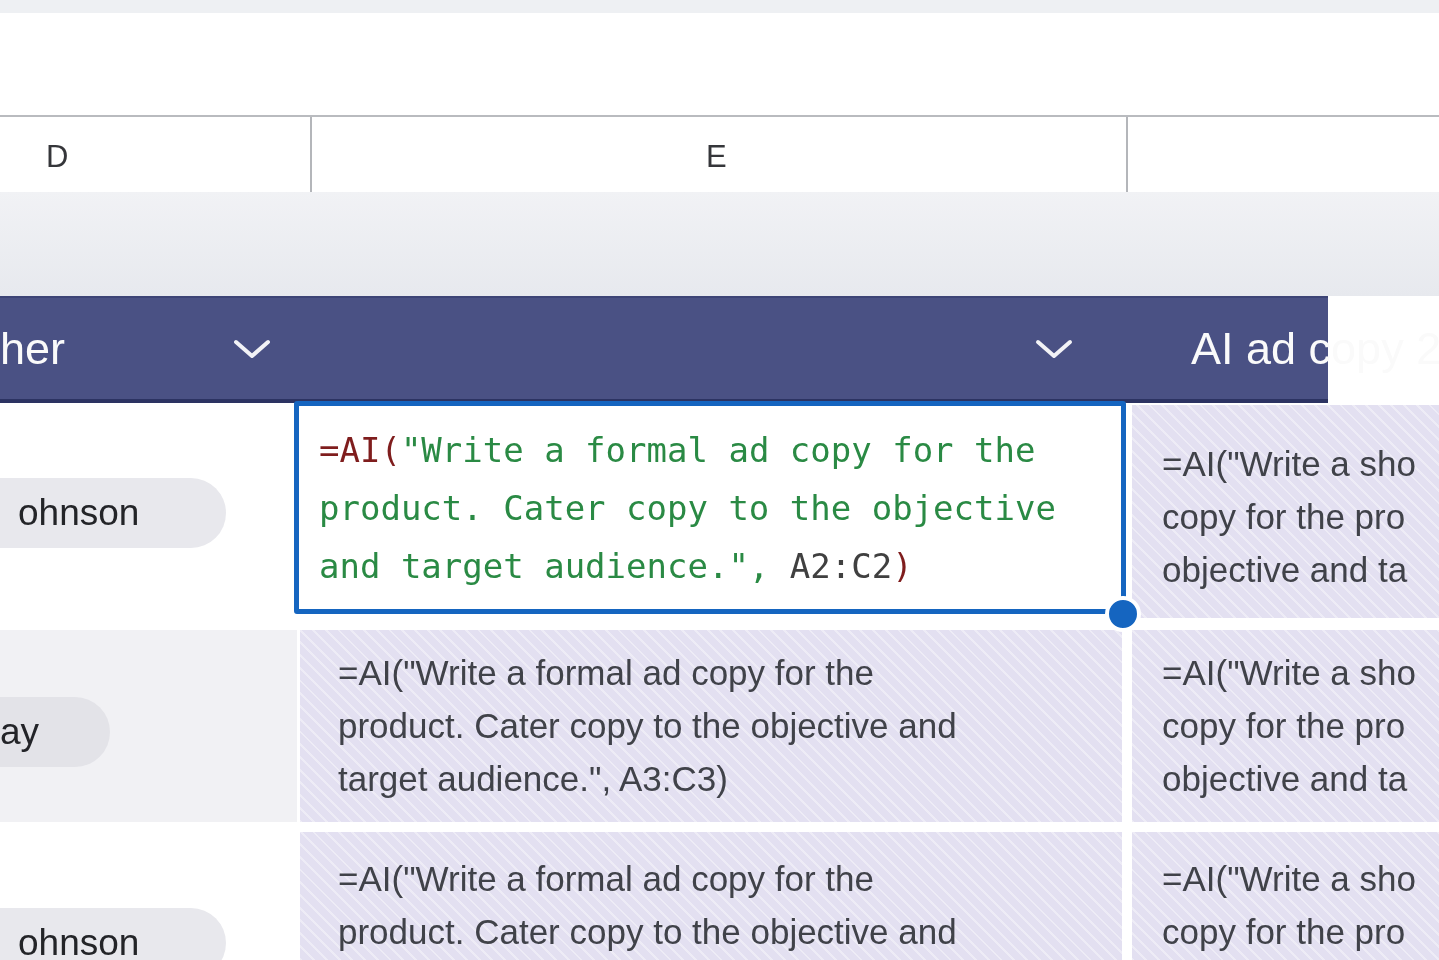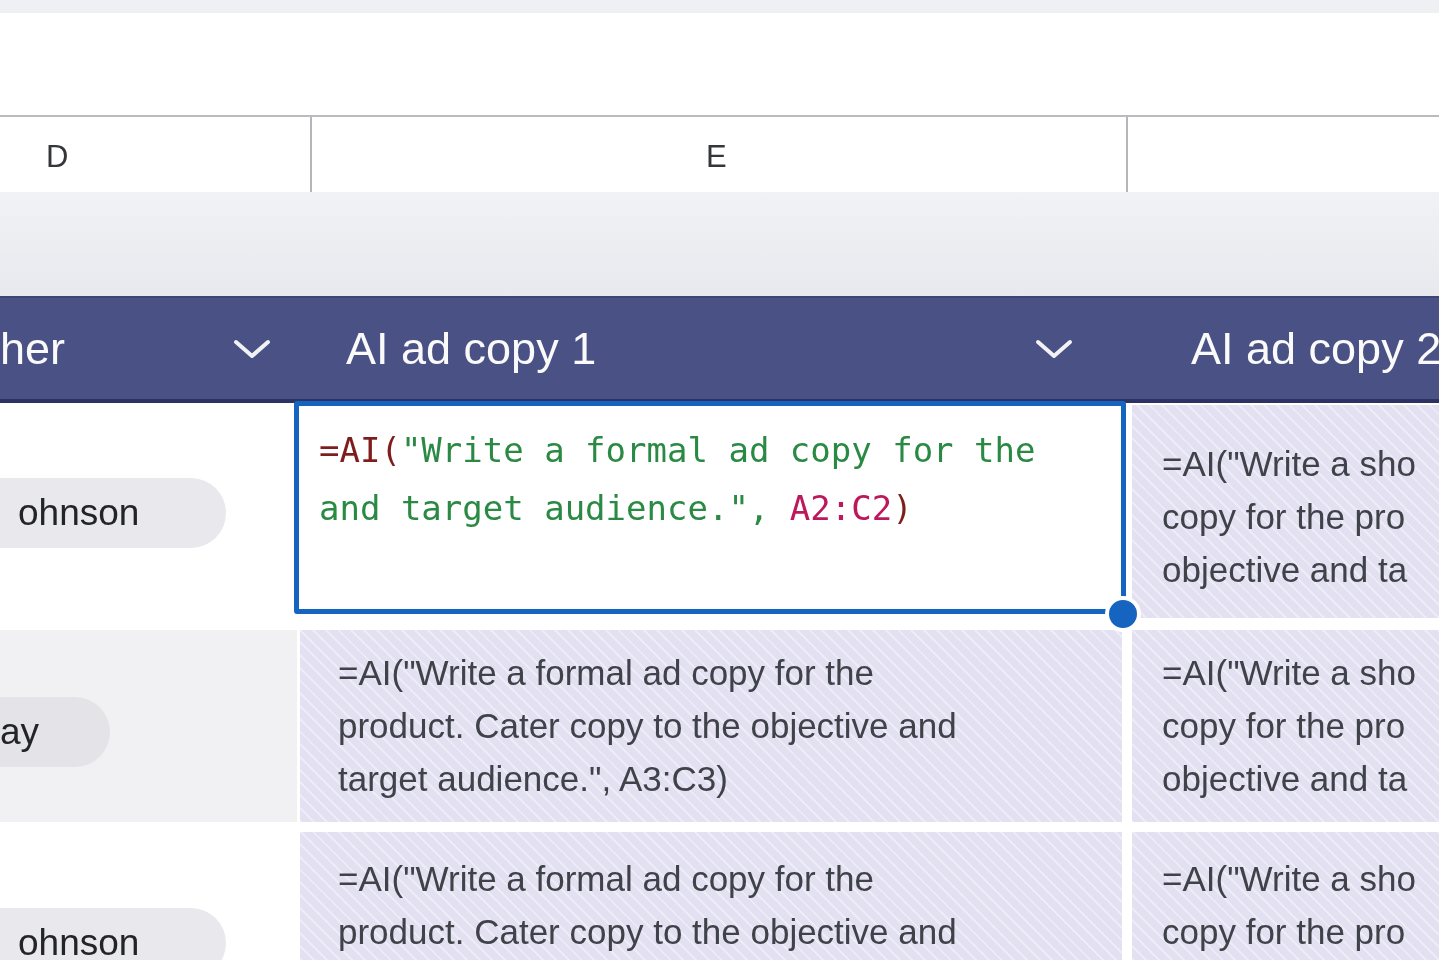--- a/index.html
+++ b/index.html
@@ -21,21 +21,21 @@
   .col-letter.e{left:706px;}
   .grid-vline{position:absolute;top:117px;width:2px;height:75px;background:#b4b6ba;}
   .grid-vline.v1{left:310px;}
   .grid-vline.v2{left:1126px;}
   .gray-band{
     position:absolute;left:0;top:192px;width:1439px;height:104px;
     background:linear-gradient(#f1f2f5,#e7e9ee);
   }
   
   .table-header{
-    position:absolute;left:0;top:296px;width:1439px;height:107px;
+    position:absolute;left:0;top:296px;width:1328px;height:107px;
     background:#4a5184;border-top:2px solid #3d4476;border-bottom:4px solid #2c3362;
     box-sizing:border-box;color:#fafafa;
   }
   .hdr-label{position:absolute;top:50%;transform:translateY(-50%);font-size:45px;font-weight:400;white-space:nowrap;}
   .hdr-label.l1{left:0px;}
   .hdr-label.l2{left:346px;}
   .hdr-label.l3{left:1191px;}
   .chev{position:absolute;top:50%;transform:translateY(-50%);width:40px;height:24px;}
   .chev.c1{left:232px;}
   .chev.c2{left:1034px;}
@@ -70,21 +70,21 @@
     position:absolute;left:294px;top:401px;width:832px;height:213px;
     background:#ffffff;border:5px solid #1565c0;border-radius:3px;box-sizing:border-box;
     overflow:hidden;
   }
   .sel-inner{padding:15px 0 0 20px;}
   .formula-line{
     font-family:"DejaVu Sans Mono",monospace;font-size:34px;line-height:58px;white-space:pre;
   }
   .tk-dark{color:#7f1d1d;}
   .tk-green{color:#2a8a44;}
-  .tk-orange{color:#be185d;}
+  .tk-orange{color:#404040;}
   .fill-handle{
     position:absolute;left:1105px;top:596px;width:28px;height:28px;border-radius:50%;
     background:#1565c0;border:4px solid #ffffff;box-sizing:content-box;
   }
 </style>
 </head>
 <body>
 
 <div id="stage">
 
@@ -97,21 +97,20 @@
   <div class="grid-vline v1"></div>
   <div class="grid-vline v2"></div>
 
   <div class="gray-band"></div>
 
   <div class="table-header">
     <span class="hdr-label l1">her</span>
     <svg class="chev c1" viewBox="0 0 40 24">
       <polyline points="4,5 20,19 36,5" fill="none" stroke="#f2f2f6" stroke-width="4" stroke-linecap="round" stroke-linejoin="round"></polyline>
     </svg>
-    <span class="hdr-label l2">AI ad copy 1</span>
     <svg class="chev c2" viewBox="0 0 40 24">
       <polyline points="4,5 20,19 36,5" fill="none" stroke="#f2f2f6" stroke-width="4" stroke-linecap="round" stroke-linejoin="round"></polyline>
     </svg>
     <span class="hdr-label l3">AI ad copy 2</span>
   </div>
 
   <div class="dcell r1"></div>
   <div class="dcell r2"></div>
   <div class="dcell r3"></div>
   <div class="chip chip1">ohnson</div>
@@ -138,18 +137,19 @@
       <div class="cell-line">objective and ta</div>
     </div>
   <div class="cell cell-f cell-f-r3 lavender">
       <div class="cell-line">=AI("Write a sho</div>
       <div class="cell-line">copy for the pro</div>
     </div>
 
   <div class="sel-cell">
     <div class="sel-inner">
         <div class="formula-line"><span class="tk-dark">=AI(</span><span class="tk-green">"Write a formal ad copy for the</span></div>
+        <div class="formula-line"><span class="tk-green">product. Cater copy to the objective</span></div>
         <div class="formula-line"><span class="tk-green">and target audience.",</span><span class="tk-dark"> </span><span class="tk-orange">A2:C2</span><span class="tk-dark">)</span></div>
       </div>
   </div>
   <div class="fill-handle"></div>
 
 </div>
 
 </body></html>

